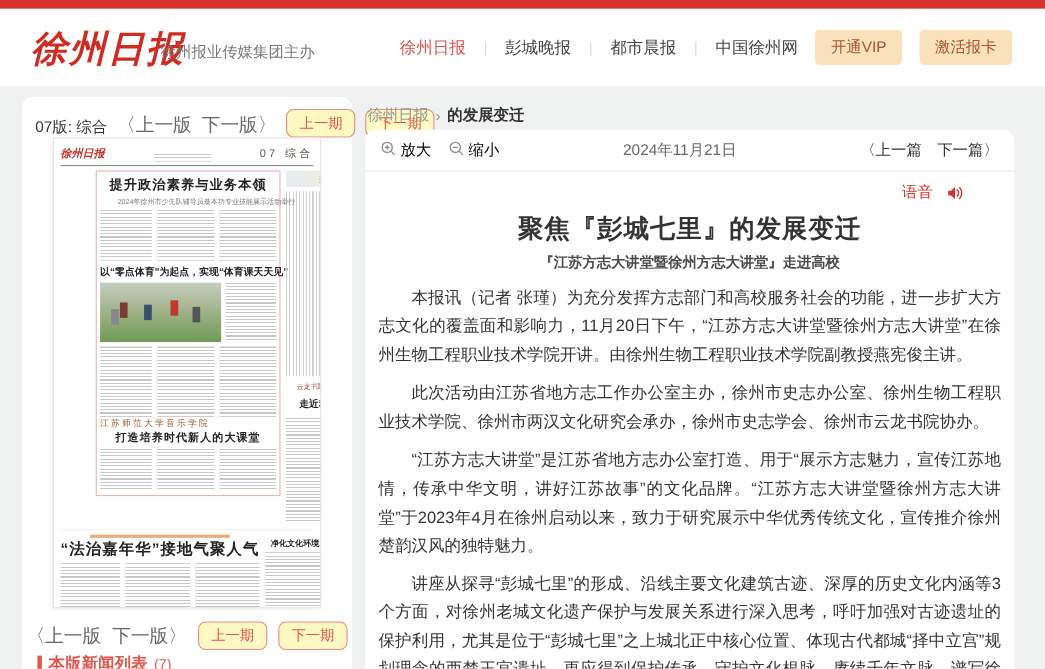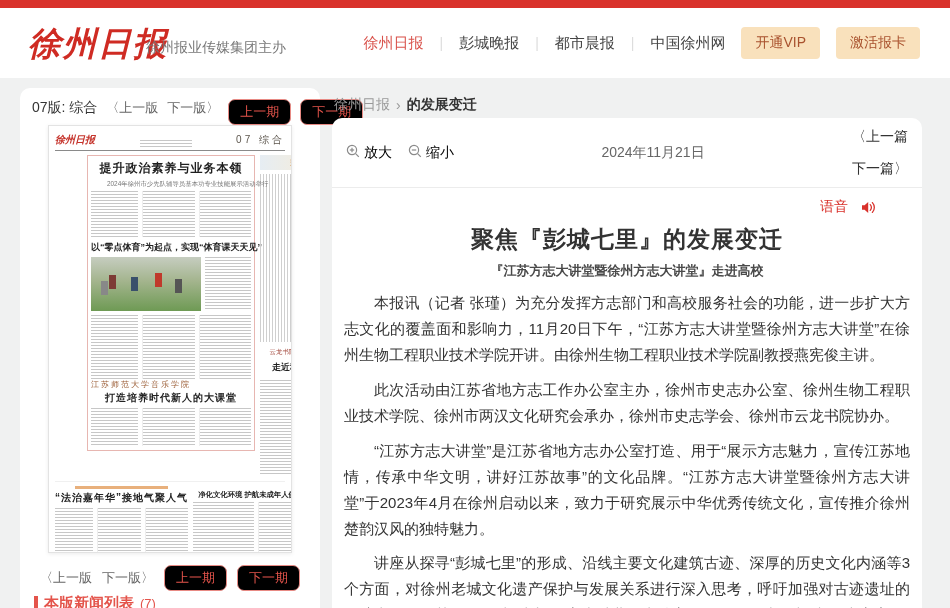--- a/index.html
+++ b/index.html
@@ -15,24 +15,24 @@
   .hnav{position:absolute;right:30px;top:0;height:70px;display:flex;align-items:center;gap:16px;}
   .hnav .navitem{font-size:15px;color:#444;cursor:pointer;}
   .hnav .navitem.active{color:#d9534c;}
   .hnav .sep{color:#ddd;font-size:14px;}
   .hbtn{background:#f9e1bc;color:#a9522e;font-size:14px;padding:7px 14px;border-radius:4px;
         border:none;cursor:pointer;font-family:inherit;}
 
   
   .leftcard{position:absolute;left:20px;top:88px;width:300px;height:540px;background:#fff;
             border-radius:10px 10px 0 0;}
-  .lc-top{display:flex;align-items:flex-start;gap:9px;padding:11px 10px 8px 12px;}
+  .lc-top{display:flex;align-items:flex-end;gap:9px;padding:11px 10px 8px 12px;}
   .lc-label{font-size:14px;color:#333;white-space:nowrap;}
-  .pnav{font-size:13px;color:#666;cursor:pointer;white-space:nowrap;}
-  .issuebtn{font-size:13px;color:#e4544b;border:1px solid #e88a84;background:#000000;border-radius:7px;
+  .pnav{font-size:17px;color:#666;cursor:pointer;white-space:nowrap;}
+  .issuebtn{font-size:13px;color:#e4544b;border:1px solid #e88a84;background:#fef9c3;border-radius:7px;
             padding:3px 11px;cursor:pointer;white-space:nowrap;font-family:Liberation Sans, sans-serif;}
 
   
   .paper{position:absolute;top:37px;left:50%;transform:translateX(-50%);width:244px;height:428px;
          background:#fff;border:1px solid #e3e3e3;box-shadow:0 1px 4px rgba(0,0,0,.08);
          padding:7px 6px;box-sizing:border-box;overflow:hidden;cursor:pointer;}
   .np-head{display:flex;justify-content:space-between;align-items:flex-end;
            border-bottom:1px solid #8a8a8a;padding-bottom:3px;}
   .np-logo{font-family:"DejaVu Serif",serif;font-style:italic;font-weight:bold;color:#c5332b;font-size:10px;}
   .np-meta{width:52px;height:7px;}
@@ -56,42 +56,42 @@
   .np-kick{font-size:8px;color:#9a5b33;text-align:left;letter-spacing:2px;white-space:nowrap;}
   .np-h3{font-size:10px;font-weight:bold;color:#222;text-align:center;letter-spacing:1px;white-space:nowrap;margin:1px 0 3px;}
   .np-banner{height:15px;background:linear-gradient(90deg,#e6edf3 0%,#f6ecd8 60%,#fdf3e0 100%);
              display:flex;align-items:center;justify-content:center;font-size:8px;color:#d0883c;
              letter-spacing:1px;white-space:nowrap;overflow:hidden;}
   .np-vert{display:flex;justify-content:flex-end;gap:3px;height:168px;}
   .np-bottom{display:flex;gap:5px;margin-top:5px;border-top:1px solid #f0f0f0;padding-top:4px;}
   .np-b-l{flex:1.4;}
   .np-b-r{flex:1;}
   .np-kickline{height:3px;width:70%;margin:0 auto 2px;background:#e8b07c;}
-  .np-h5{font-size:10px;font-weight:bold;color:#222;text-align:center;letter-spacing:1px;white-space:nowrap;margin:1px 0 3px;}
+  .np-h5{font-size:14px;font-weight:bold;color:#222;text-align:center;letter-spacing:1px;white-space:nowrap;margin:1px 0 3px;}
   .np-h4{font-size:9px;font-weight:bold;color:#222;text-align:center;white-space:nowrap;margin:0 0 2px;}
   .np-k4{font-size:8px;color:#a2463a;text-align:center;transform:scale(.8);white-space:nowrap;}
   .np-h6{font-size:8px;font-weight:bold;color:#222;text-align:center;white-space:nowrap;margin:3px 0 2px;transform:scale(.92);}
 
   .lc-bottom{position:absolute;top:477px;left:0;width:100%;display:flex;justify-content:center;
              align-items:center;gap:10px;}
   .newslist{position:absolute;top:506px;left:14px;display:flex;align-items:center;gap:6px;}
   .newslist .bar{width:4px;height:16px;background:#e4544b;}
   .newslist .t{font-size:15px;font-weight:bold;color:#e4544b;}
   .newslist .c{font-size:13px;color:#e4544b;}
 
   
   .breadcrumb{position:absolute;left:334px;top:96px;font-size:14px;color:#999;display:flex;gap:6px;align-items:center;}
   .breadcrumb .cur{color:#333;font-weight:bold;}
   .artcard{position:absolute;left:332px;top:118px;width:590px;height:520px;background:#fff;border-radius:10px;}
   .toolbar{display:flex;align-items:center;justify-content:space-between;padding:10px 14px 9px;
            border-bottom:1px solid #ececec;font-size:14px;color:#666;}
   .tb-left{display:flex;align-items:center;gap:16px;}
   .tb-btn{display:flex;align-items:flex-start;gap:4px;cursor:pointer;color:#000000;}
   .tb-date{color:#666;}
-  .tb-right{display:flex;gap:14px;color:#333;flex-direction:column;}
+  .tb-right{display:flex;gap:14px;color:#333;}
   .tb-right span{cursor:pointer;}
   .voiceRow{display:flex;justify-content:flex-end;padding:10px 46px 0;}
   .voice{display:flex;align-items:center;gap:13px;color:#d9312b;font-size:14px;cursor:pointer;}
   .art-title{margin:8px 30px 0;text-align:center;font-size:23px;font-weight:600;color:#333;letter-spacing:1px;}
   .art-subtitle{margin:7px 20px 0;text-align:center;font-size:13px;font-weight:600;color:#4a4a4a;}
   .art-body{padding:10px 12px 0;font-size:15px;line-height:1.73;color:#333;text-align:justify;}
   .art-body p{margin:0 0 9px;text-indent:2em;}
 </style>
 </head>
 <body>

